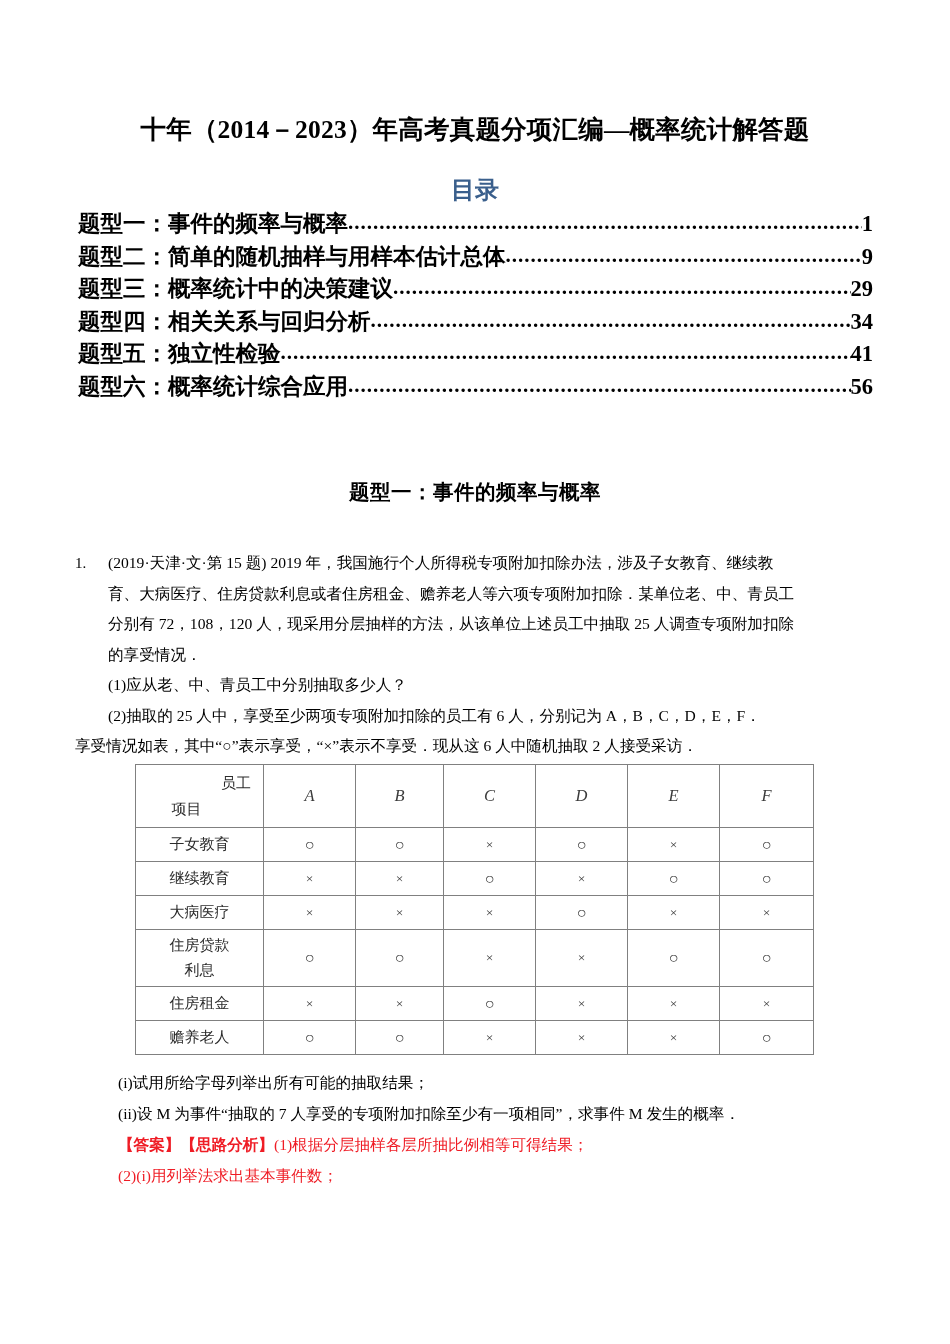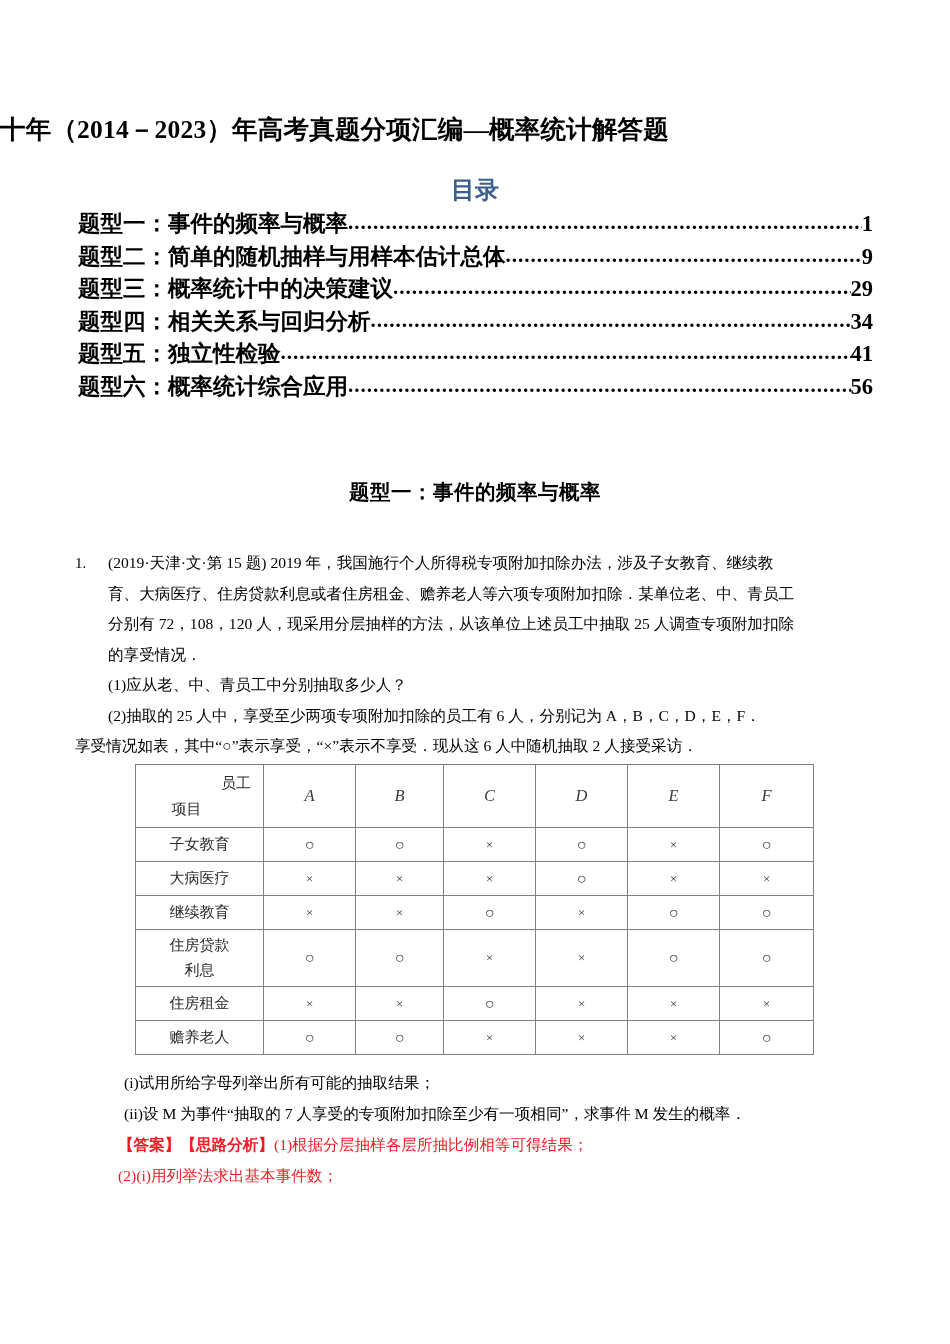--- a/index.html
+++ b/index.html
@@ -22,21 +22,21 @@
     height: 1344px;
     box-sizing: border-box;
   }
 
   
   .doc-title {
     position: absolute;
     left: 0;
     right: 0;
     top: 112px;
-    text-align: left;
+    text-align: center;
     font-size: 25.5px;
     font-weight: bold;
     letter-spacing: 0.2px;
     white-space: nowrap;
   }
 
   
   .toc-heading {
     position: absolute;
     left: 0;
@@ -155,21 +155,21 @@
 
   
   .subitems {
     position: absolute;
     left: 118px;
     top: 1068px;
     width: 760px;
     font-size: 15.6px;
     line-height: 30.5px;
   }
-  .subitems .p-line { white-space: nowrap; margin-left: 6px; }
+  .subitems .p-line { white-space: nowrap; }
 
   
   .answer {
     position: absolute;
     left: 118px;
     top: 1130px;
     width: 760px;
     color: #ef1c25;
     font-size: 15.6px;
     line-height: 30.5px;
@@ -261,37 +261,37 @@
           <td class="rowhead">子女教育</td>
           <td class="mark-o">○</td>
           <td class="mark-o">○</td>
           <td class="mark-x">×</td>
           <td class="mark-o">○</td>
           <td class="mark-x">×</td>
           <td class="mark-o">○</td>
         </tr>
 
         <tr class="r-normal">
+          <td class="rowhead">继续教育</td>
+          <td class="mark-x">×</td>
+          <td class="mark-x">×</td>
+          <td class="mark-o">○</td>
+          <td class="mark-x">×</td>
+          <td class="mark-o">○</td>
+          <td class="mark-o">○</td>
+        </tr>
+
+        <tr class="r-normal">
           <td class="rowhead">大病医疗</td>
           <td class="mark-x">×</td>
           <td class="mark-x">×</td>
           <td class="mark-x">×</td>
           <td class="mark-o">○</td>
           <td class="mark-x">×</td>
           <td class="mark-x">×</td>
-        </tr>
-
-        <tr class="r-normal">
-          <td class="rowhead">继续教育</td>
-          <td class="mark-x">×</td>
-          <td class="mark-x">×</td>
-          <td class="mark-o">○</td>
-          <td class="mark-x">×</td>
-          <td class="mark-o">○</td>
-          <td class="mark-o">○</td>
         </tr>
 
         <tr class="r-tall">
           <td class="rowhead two-line">
             <span>住房贷款</span><br>
             <span>利息</span>
           </td>
           <td class="mark-o">○</td>
           <td class="mark-o">○</td>
           <td class="mark-x">×</td>

